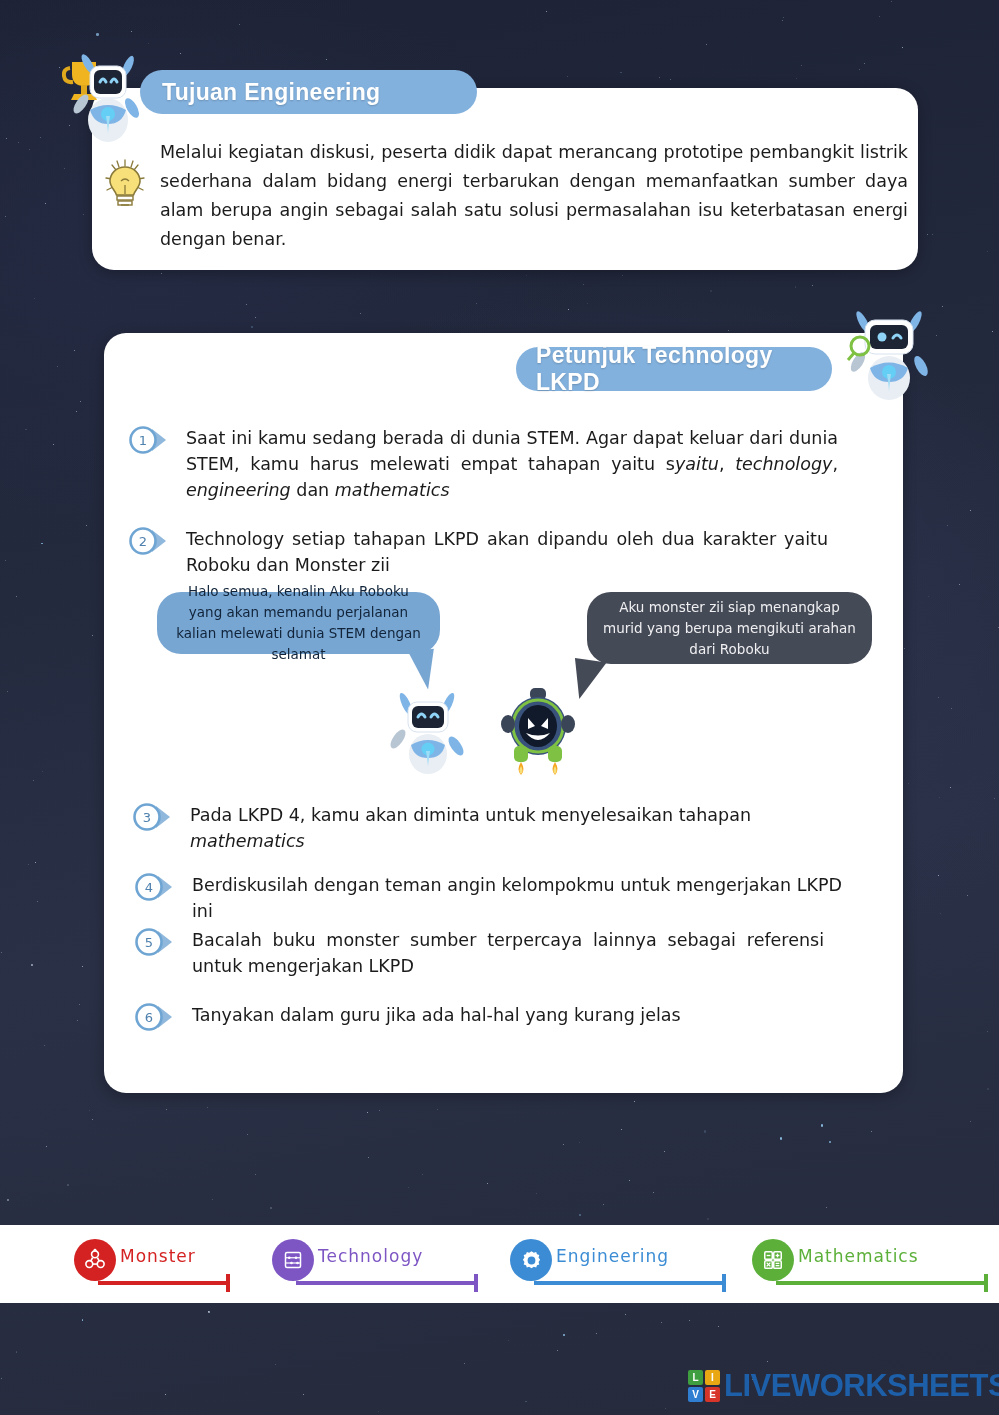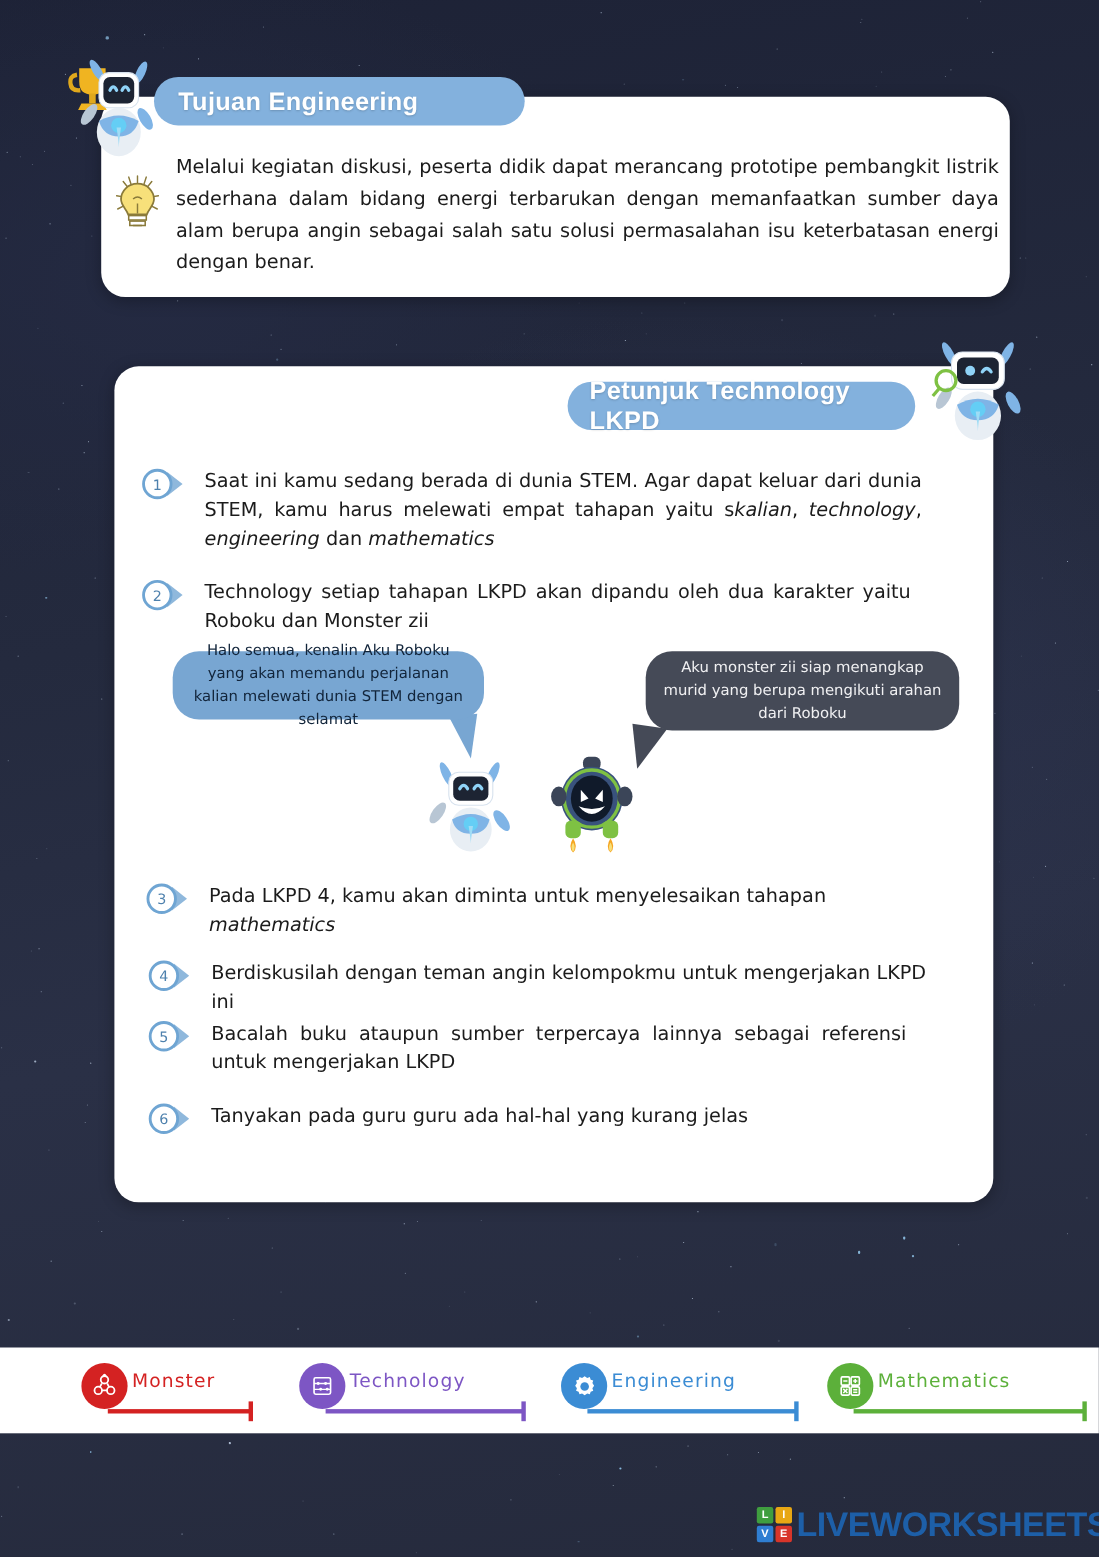--- a/index.html
+++ b/index.html
@@ -574,21 +574,21 @@
   <circle cx="15" cy="46" r="9" fill="none" stroke="#7ec143" stroke-width="3"></circle>
   <line x1="9" y1="53" x2="3" y2="60" stroke="#7ec143" stroke-width="3"></line>
 </svg>
 
 <div class="ins" id="ins1">
   <svg class="badge" viewBox="0 0 44 30">
     <path d="M24 4 L38 15 L24 26 Z" fill="#8fb8dc"></path>
     <circle cx="15" cy="15" r="12.5" fill="#ffffff" stroke="#6fa5d3" stroke-width="2.6"></circle>
     <text x="15" y="20" text-anchor="middle" font-size="13" fill="#4e81ad" font-family="DejaVu Sans, sans-serif">1</text>
   </svg>
-  <div class="txt just">Saat ini kamu sedang berada di dunia STEM. Agar dapat keluar dari dunia STEM, kamu harus melewati empat tahapan yaitu s<em>kalian</em>, <em>technology</em>, <em>engineering</em> dan <em>mathematics</em></div>
+  <div class="txt just">Saat ini kamu sedang berada di dunia STEM. Agar dapat keluar dari dunia STEM, kamu harus melewati empat tahapan yaitu s<em>yaitu</em>, <em>technology</em>, <em>engineering</em> dan <em>mathematics</em></div>
 </div>
 
 <div class="ins" id="ins2">
   <svg class="badge" viewBox="0 0 44 30">
     <path d="M24 4 L38 15 L24 26 Z" fill="#8fb8dc"></path>
     <circle cx="15" cy="15" r="12.5" fill="#ffffff" stroke="#6fa5d3" stroke-width="2.6"></circle>
     <text x="15" y="20" text-anchor="middle" font-size="13" fill="#4e81ad" font-family="DejaVu Sans, sans-serif">2</text>
   </svg>
   <div class="txt just">Technology setiap tahapan LKPD akan dipandu oleh dua karakter yaitu Roboku dan Monster zii</div>
 </div>
@@ -610,30 +610,30 @@
   </svg>
   <div class="txt">Berdiskusilah dengan teman angin kelompokmu untuk mengerjakan LKPD ini</div>
 </div>
 
 <div class="ins" id="ins5">
   <svg class="badge" viewBox="0 0 44 30">
     <path d="M24 4 L38 15 L24 26 Z" fill="#8fb8dc"></path>
     <circle cx="15" cy="15" r="12.5" fill="#ffffff" stroke="#6fa5d3" stroke-width="2.6"></circle>
     <text x="15" y="20" text-anchor="middle" font-size="13" fill="#4e81ad" font-family="DejaVu Sans, sans-serif">5</text>
   </svg>
-  <div class="txt just">Bacalah buku ataupun sumber terpercaya lainnya sebagai referensi untuk mengerjakan LKPD</div>
+  <div class="txt just">Bacalah buku monster sumber terpercaya lainnya sebagai referensi untuk mengerjakan LKPD</div>
 </div>
 
 <div class="ins" id="ins6">
   <svg class="badge" viewBox="0 0 44 30">
     <path d="M24 4 L38 15 L24 26 Z" fill="#8fb8dc"></path>
     <circle cx="15" cy="15" r="12.5" fill="#ffffff" stroke="#6fa5d3" stroke-width="2.6"></circle>
     <text x="15" y="20" text-anchor="middle" font-size="13" fill="#4e81ad" font-family="DejaVu Sans, sans-serif">6</text>
   </svg>
-  <div class="txt">Tanyakan pada guru guru ada hal-hal yang kurang jelas</div>
+  <div class="txt">Tanyakan dalam guru jika ada hal-hal yang kurang jelas</div>
 </div>
 
 <div class="tail" id="tail-roboku"></div>
 <div class="bubble" id="bubble-roboku">
   <span>Halo semua, kenalin Aku Roboku yang akan memandu perjalanan kalian melewati dunia STEM dengan selamat</span>
 </div>
 
 <div class="tail" id="tail-monster"></div>
 <div class="bubble" id="bubble-monster">
   <span>Aku monster zii siap menangkap murid yang berupa mengikuti arahan dari Roboku</span>

